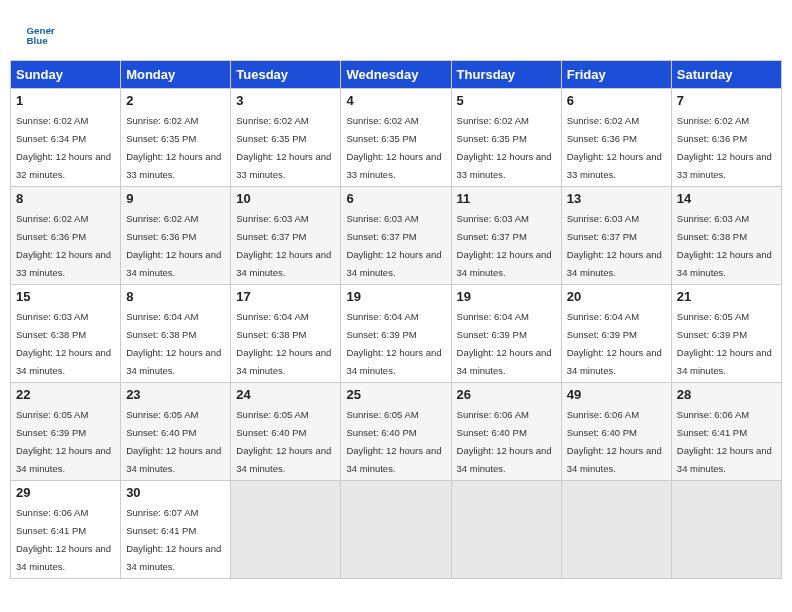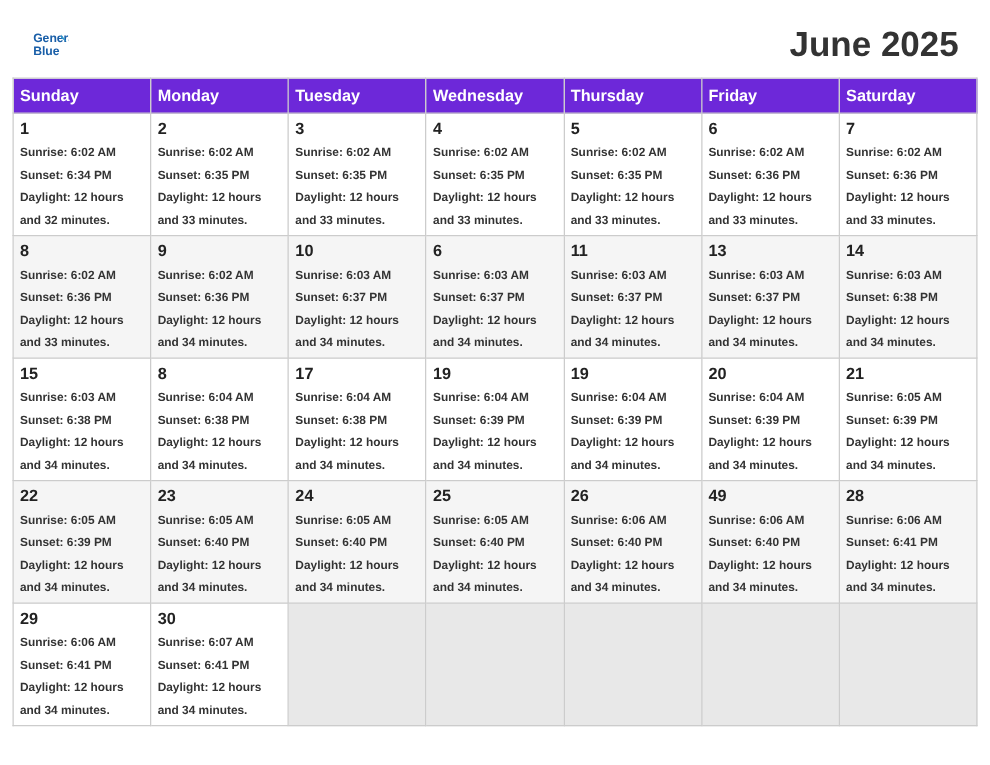--- a/index.html
+++ b/index.html
@@ -37,21 +37,21 @@
       font-size: 14px;
       font-weight: normal;
       color: #555;
     }
     .calendar {
       width: 100%;
       border-collapse: collapse;
       margin: 5px 0;
     }
     .calendar th {
-      background-color: #6d28d9;
+      background-color: #1d4ed8;
       color: #fff;
       font-size: 13px;
       font-weight: bold;
       padding: 6px 5px;
       text-align: left;
       border: 1px solid #ccc;
     }
     .calendar td {
       vertical-align: top;
       border: 1px solid #ccc;
@@ -67,39 +67,37 @@
       font-size: 13px;
       font-weight: bold;
       color: #222;
       display: block;
       margin-bottom: 2px;
     }
     .day-detail {
       font-size: 9.5px;
       color: #333;
       line-height: 1.35;
-      font-weight: bold;
     }
     .empty-cell {
       background: #e8e8e8 !important;
     }
   </style>
 </head>
 <body>
 
 <div class="header">
   <div class="logo">
     <svg class="logo-icon" viewBox="0 0 40 40">
       <text x="2" y="18" font-size="13" font-weight="bold" fill="#1a5fa8">General</text>
       <text x="2" y="32" font-size="13" font-weight="bold" fill="#1a5fa8">Blue</text>
       <polygon points="32,10 38,18 32,14" fill="#3399cc"></polygon>
     </svg>
   </div>
   <div class="title-block">
-    <h1>June 2025</h1>
   </div>
 </div>
 
 <table class="calendar">
   <thead>
     <tr>
       <th>Sunday</th>
       <th>Monday</th>
       <th>Tuesday</th>
       <th>Wednesday</th>

